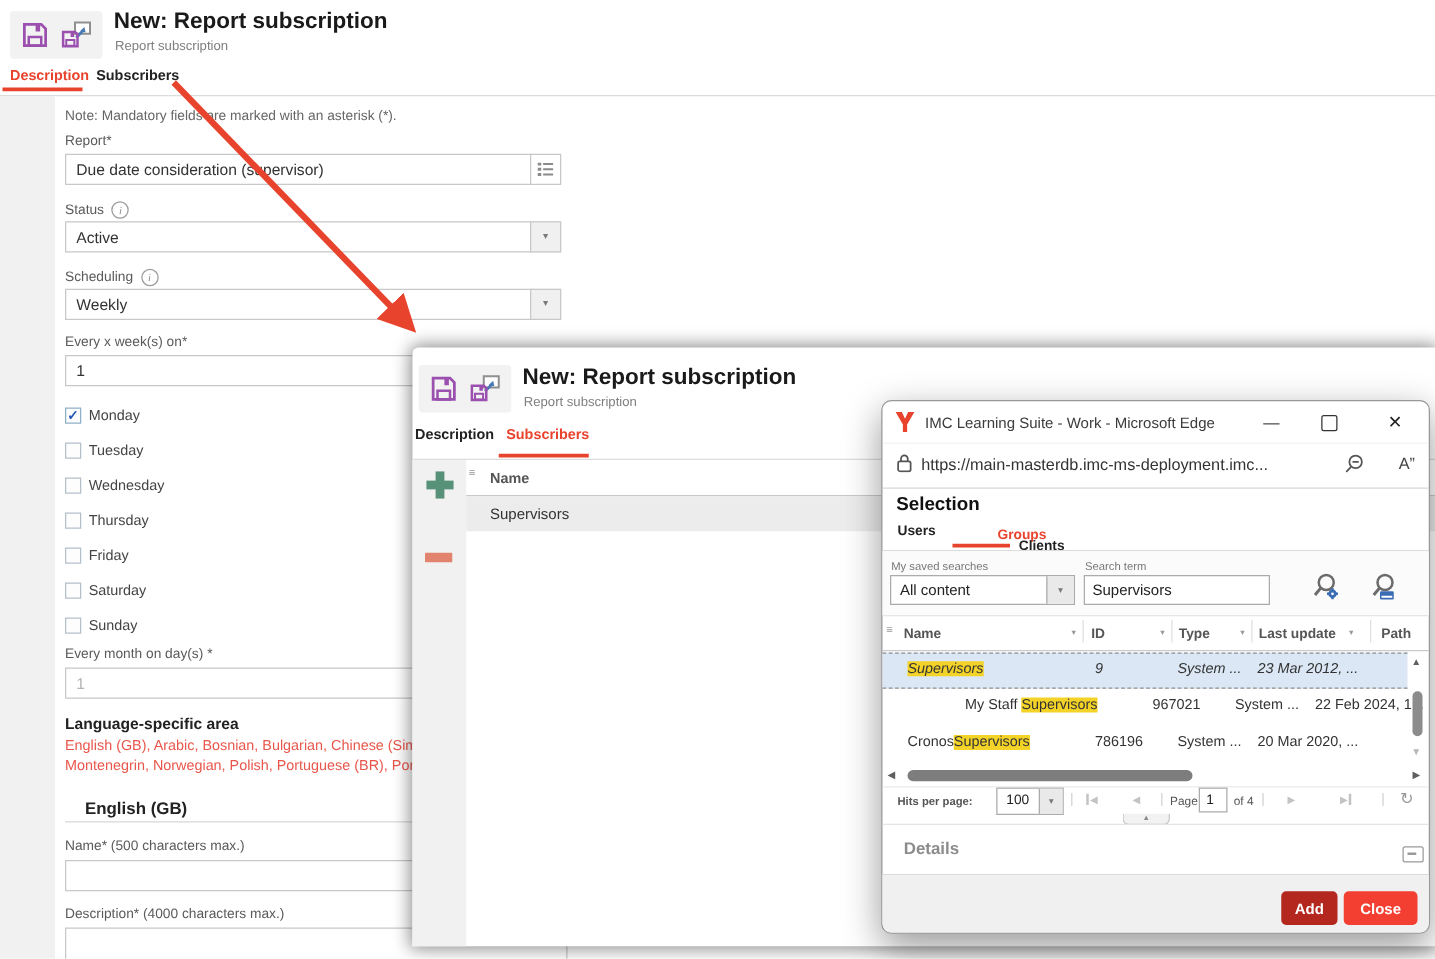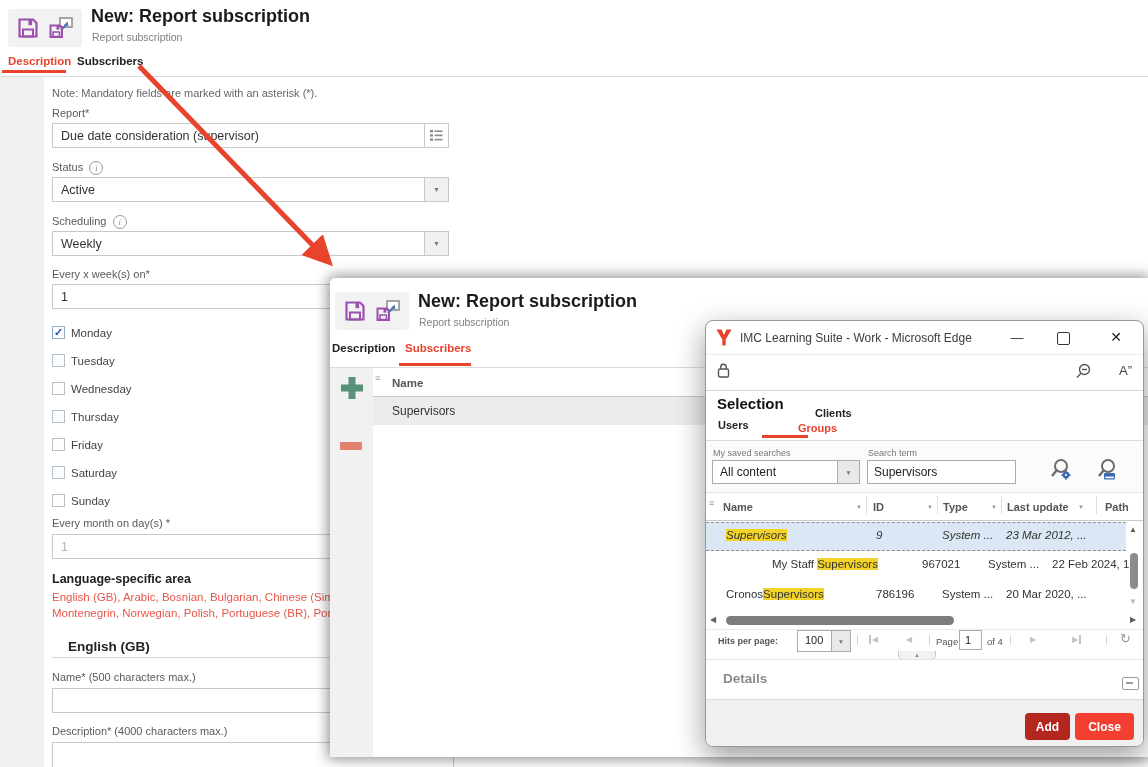--- a/index.html
+++ b/index.html
@@ -226,33 +226,34 @@
   <span class="abs" style="left:351px;top:11px;width:11px;height:11px;border:1.5px solid #333;border-radius:2px;"></span>
   <div class="abs" style="left:400px;top:8px;width:20px;height:18px;text-align:center;color:#222;font-size:14px;">✕</div>
 
   <div class="abs" style="left:0;top:33px;width:437px;height:36px;border-bottom:1px solid #d8d8d8;"></div>
   <span class="abs" style="left:11px;top:42px;line-height:0;">
     <svg width="13" height="15" viewBox="0 0 13 15">
         <rect x="1.5" y="6" width="10" height="8" rx="1.5" fill="none" stroke="#555" stroke-width="1.4"></rect>
         <path d="M3.8 6 v-2 a2.7 2.7 0 0 1 5.4 0 v2" fill="none" stroke="#555" stroke-width="1.4"></path>
       </svg>
   </span>
+  <div class="abs e-url" style="left:31px;top:43px;width:330px;overflow:hidden;white-space:nowrap;">https://main-masterdb.imc-ms-deployment.imc...</div>
   <span class="abs" style="left:368px;top:41px;line-height:0;">
     <svg width="18" height="18" viewBox="0 0 18 18">
         <circle cx="10.5" cy="7.5" r="5" fill="none" stroke="#555" stroke-width="1.4"></circle>
         <line x1="8" y1="7.5" x2="13" y2="7.5" stroke="#555" stroke-width="1.4"></line>
         <line x1="6.8" y1="11.5" x2="3" y2="15.5" stroke="#555" stroke-width="1.4"></line>
       </svg>
   </span>
   <div class="abs" style="left:413px;top:42px;font-size:13px;color:#444;">A”</div>
 
   <div class="abs e-head" style="left:11px;top:74px;">Selection</div>
   <div class="abs e-tab" style="left:12px;top:98px;color:#222;">Users</div>
   <div class="abs e-tab" style="left:60px;top:101px;color:#e8432d;margin-left:32px;">Groups</div>
-  <div class="abs e-tab" style="left:109px;top:86px;color:#222;text-align:center;">Clients</div>
+  <div class="abs e-tab" style="left:109px;top:110px;color:#222;text-align:center;">Clients</div>
   <div class="abs tab-underline" style="left:56px;top:114px;width:46px;"></div>
   <div class="abs hdiv" style="left:0;top:119px;width:437px;"></div>
 
   <div class="abs" style="left:0;top:120px;width:437px;height:51px;background:#fbfbfb;border-bottom:1px solid #e6e6e6;"></div>
   <div class="abs tiny-label" style="left:7px;top:127px;">My saved searches</div>
   <div class="abs tiny-label" style="left:162px;top:127px;">Search term</div>
   <div class="e-sel abs" style="left:6px;top:139px;width:146px;">
     <span class="txt">All content</span>
     <span class="arr">▼</span>
   </div>

